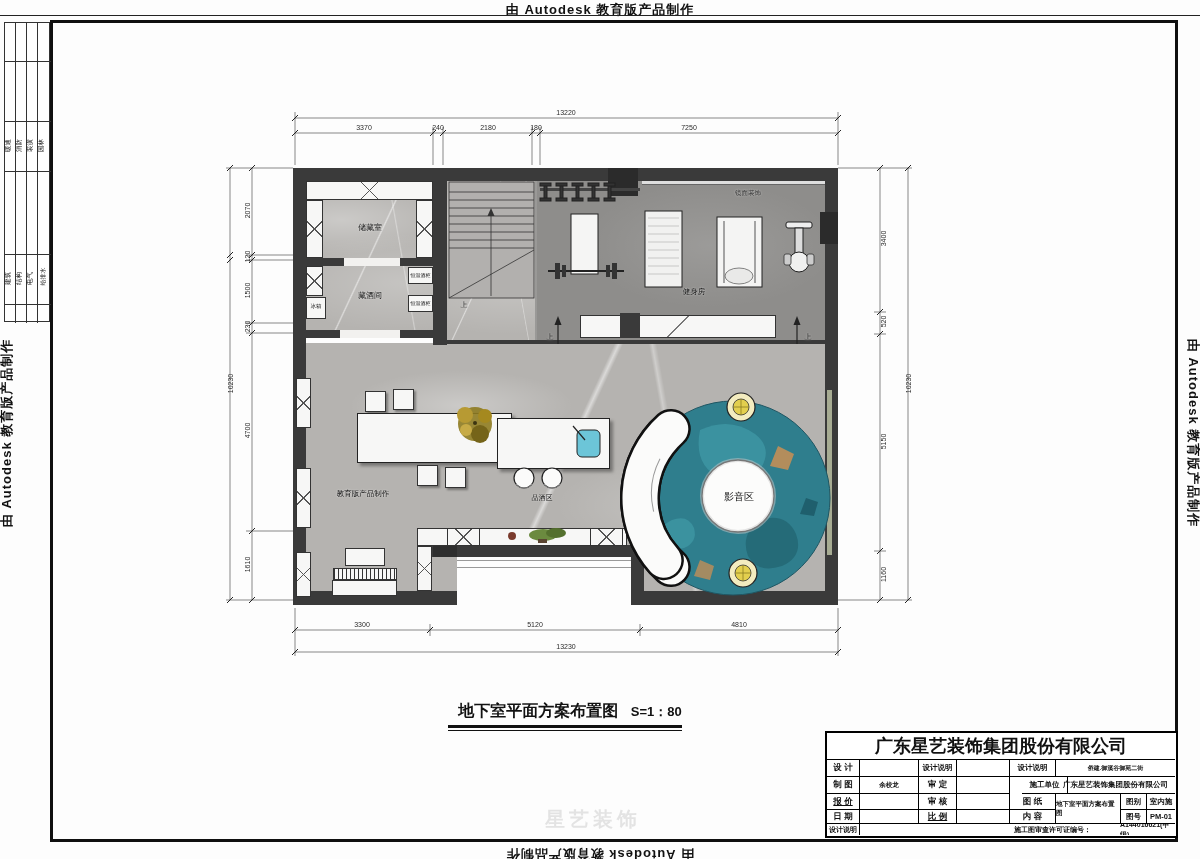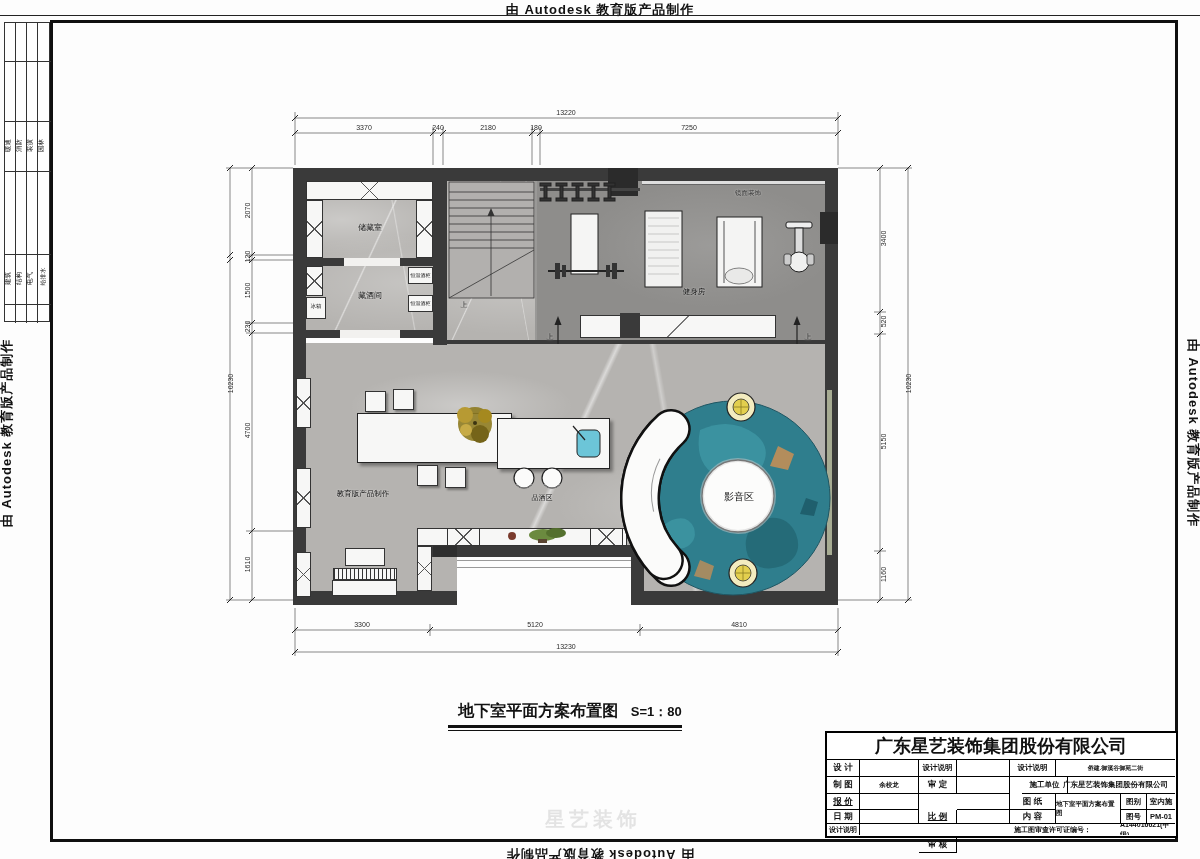--- a/index.html
+++ b/index.html
@@ -362,21 +362,21 @@
 
   <div class="tb-cell" style="left:0;top:44px;width:33px;height:17px;">制 图</div>
   <div class="tb-cell" style="left:33px;top:44px;width:59px;height:17px;font-size:6.5px;">余校龙</div>
   <div class="tb-cell" style="left:92px;top:44px;width:38px;height:17px;">审 定</div>
   <div class="tb-cell" style="left:130px;top:44px;width:53px;height:17px;"></div>
   <div class="tb-cell" style="left:183px;top:44px;width:46px;height:17px;font-size:7.5px;margin-left:12px;">施工单位</div>
   <div class="tb-cell" style="left:229px;top:44px;width:119px;height:17px;font-size:7.5px;border-right:none;">广东星艺装饰集团股份有限公司</div>
 
   <div class="tb-cell" style="left:0;top:61px;width:33px;height:16px;text-decoration:underline;">报 价</div>
   <div class="tb-cell" style="left:33px;top:61px;width:59px;height:16px;"></div>
-  <div class="tb-cell" style="left:92px;top:61px;width:38px;height:16px;margin-top:43px;">审 核</div>
+  <div class="tb-cell" style="left:92px;top:61px;width:38px;height:16px;">审 核</div>
   <div class="tb-cell" style="left:130px;top:61px;width:53px;height:16px;"></div>
   <div class="tb-cell" style="left:183px;top:61px;width:46px;height:16px;">图 纸</div>
   <div class="tb-cell" style="left:229px;top:61px;width:65px;height:30px;font-size:6.5px;">地下室平面方案布置图</div>
   <div class="tb-cell" style="left:294px;top:61px;width:26px;height:16px;font-size:7.5px;">图别</div>
   <div class="tb-cell" style="left:320px;top:61px;width:28px;height:16px;font-size:7.5px;border-right:none;">室内施</div>
 
   <div class="tb-cell" style="left:0;top:77px;width:33px;height:14px;">日 期</div>
   <div class="tb-cell" style="left:33px;top:77px;width:59px;height:14px;"></div>
   <div class="tb-cell" style="left:92px;top:77px;width:38px;height:14px;text-decoration:underline;">比 例</div>
   <div class="tb-cell" style="left:130px;top:77px;width:53px;height:14px;"></div>

